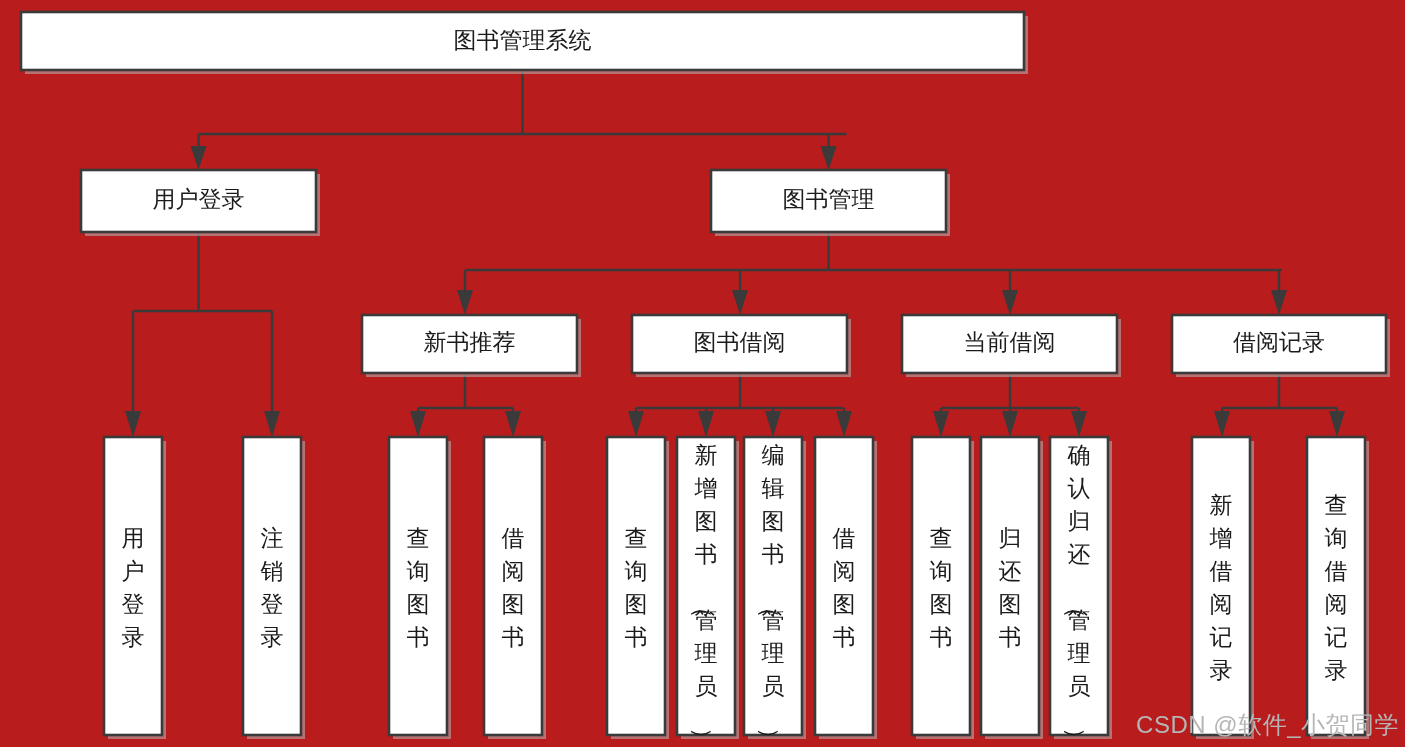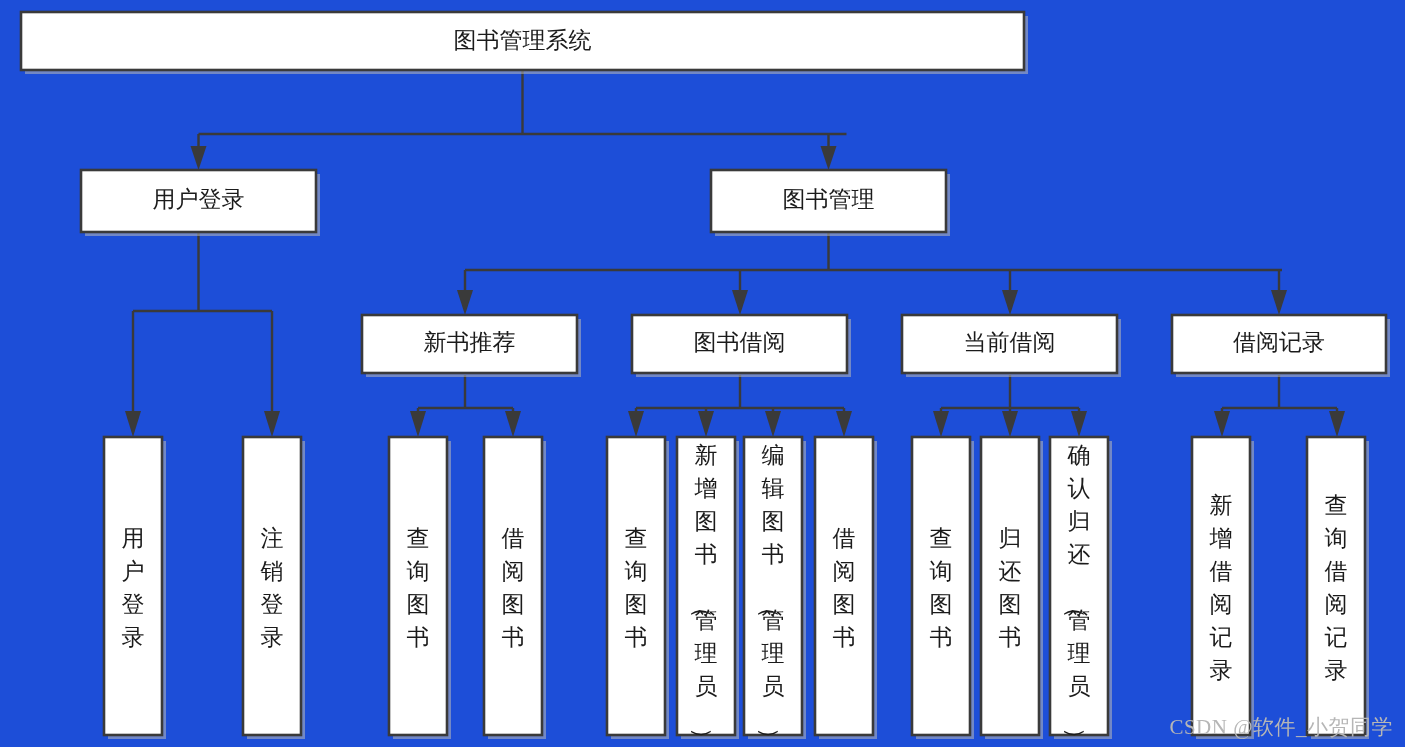--- a/index.html
+++ b/index.html
@@ -10,21 +10,21 @@
   body {
     width: 1405px;
     height: 747px;
     overflow: hidden;
     font-family: "Liberation Sans", "DejaVu Sans", sans-serif;
   }
   #diagram-root {
     position: relative;
     width: 1405px;
     height: 747px;
-    background: #1d4ed8;
+    background: #b91c1c;
   }
   svg#flowchart {
     display: block;
     width: 1405px;
     height: 747px;
   }
   .node-rect {
     fill: #ffffff;
     stroke: #3a3a3a;
     stroke-width: 2.6;
@@ -51,24 +51,24 @@
     dominant-baseline: middle;
   }
   .node-label-v {
     font-family: "Liberation Sans", "DejaVu Sans", sans-serif;
     font-size: 23px;
     fill: #1b1b1b;
     text-anchor: middle;
   }
   .watermark {
     position: absolute;
-    right: 12px;
+    right: 6px;
     bottom: 6px;
-    font-family: Liberation Serif, serif;
-    font-size: 21px;
+    font-family: Liberation Sans, sans-serif;
+    font-size: 24px;
     color: #b6b6b6;
     letter-spacing: 0.5px;
     white-space: nowrap;
     user-select: none;
   }
 </style>
 </head>
 <body>
 
 <div id="diagram-root">

